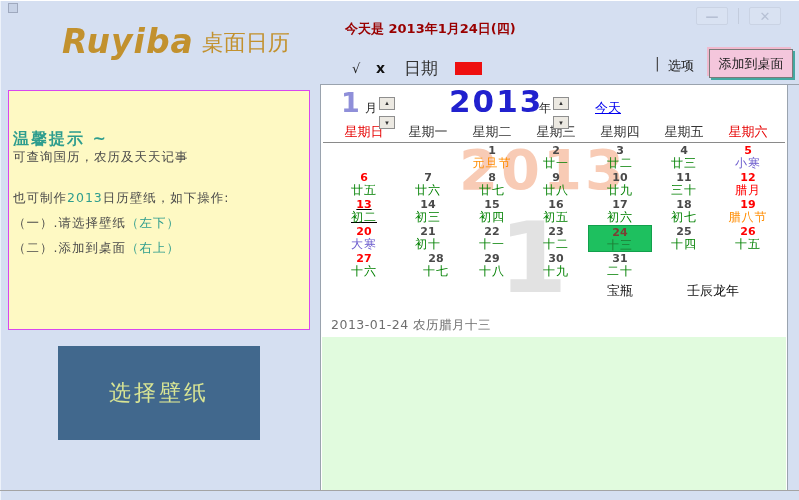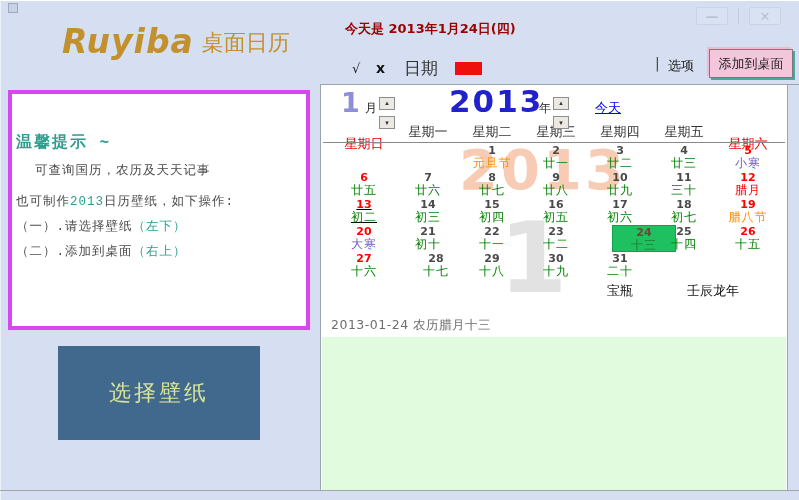--- a/index.html
+++ b/index.html
@@ -35,25 +35,25 @@
   .date-label { position:absolute; left:404px; top:57px; font-size:17px; color:#333; }
   .red-swatch { position:absolute; left:455px; top:62px; width:27px; height:13px; background:#EE0F0F; }
   .tb-divider { position:absolute; left:655px; top:55px; font-size:14px; color:#444; }
   .options-label { position:absolute; left:668px; top:57px; font-size:13px; color:#222; cursor:default; }
   .add-button { position:absolute; left:709px; top:49px; width:84px; height:29px;
     background:#F4C6DC; border:1px solid #7A7A7A; color:#222; font-size:13px;
     font-family:inherit; line-height:26px; text-align:center; cursor:default;
     box-shadow:2px 2px 0 #43A8A1, -2px -2px 0 #F0B9CD; }
   
   .tips-panel { position:absolute; left:8px; top:90px; width:302px; height:240px;
-    background:#ffffff; border:4px solid #d946ef;font-family:Liberation Mono, monospace; }
+    background:#fef9c3; border:1px solid #d946ef; }
   .tips-title { position:absolute; left:4px; top:38px; color:#2E9D8E; font-size:16px;
     font-weight:bold; letter-spacing:2px; }
   .tips-line { position:absolute; left:4px; font-size:12.5px; color:#4A4A4A; letter-spacing:1px; }
-  .tips-line.l1 { top:68px;margin-left:19px; }
+  .tips-line.l1 { top:58px; }
   .tips-line.l2 { top:99px; }
   .tips-line.l3 { top:124px; }
   .tips-line.l4 { top:149px; }
   .teal { color:#2E9D8E; }
   
   .wallpaper-button { position:absolute; left:58px; top:346px; width:202px; height:94px;
     background:#41688D; border:none; color:#D9E594; font-size:22px; letter-spacing:3px;
     font-family:inherit; cursor:default; }
   
   .cal-topline { position:absolute; left:788px; top:84px; width:11px; height:1px; background:#9AA3AE; }
@@ -71,21 +71,21 @@
   .year-unit { position:absolute; left:218px; top:15px; font-size:12px; color:#222; z-index:1; }
   .spinner { position:absolute; width:16px; height:26px; z-index:2; }
   .spinner.m { left:58px; top:5px; }
   .spinner.y { left:232px; top:5px; }
   .spin-btn { width:16px; height:13px; background:#ECE9E2; border:1px solid #8E8E8E;
     font-size:6px; line-height:10px; text-align:center; color:#333; padding:0; cursor:default; }
   .today-link { position:absolute; left:274px; top:14px; font-size:13px; color:#0000EE;
     text-decoration:underline; z-index:1; cursor:default; }
   .weekday-row { position:absolute; left:11px; top:38px; width:448px; height:18px; z-index:1; }
   .wd { position:absolute; top:0; width:64px; text-align:center; font-size:13px; color:#333; }
-  .wd.red { color:#E60000;margin-top:12px; }
+  .wd.red { color:#E60000; }
   .wd-sep { position:absolute; left:2px; top:57px; width:462px; height:1px; background:#8A8A8A; z-index:1; }
   .cal-grid { position:absolute; left:11px; top:59px; width:448px; height:135px; z-index:1; }
   .cell { position:absolute; width:64px; height:27px; text-align:center; cursor:default; }
   .cell.sel { background:#1EC05F; border:1px solid #12A04C; }
   .dnum { font-size:11px; font-weight:bold; line-height:13px; }
   .lnr { font-size:12px; line-height:13px; letter-spacing:1px; white-space:nowrap; }
   .dc-dark { color:#4A4A4A; } .dc-red { color:#FF0000; } .dc-sel { color:#7A4034; }
   .lc-green { color:#008000; } .lc-orange { color:#FF8C00; } .lc-violet { color:#6A5ACD; }
   .lc-red { color:#FF0000; } .lc-sel { color:#1E7A33; }
   .zodiac-label { position:absolute; left:267px; top:197px; width:64px; text-align:center;
@@ -250,21 +250,21 @@
           <div class="lnr lc-green">初十</div>
         </div>
         <div class="cell" style="left: 128px; top: 81px;">
           <div class="dnum dc-dark">22</div>
           <div class="lnr lc-green">十一</div>
         </div>
         <div class="cell" style="left: 192px; top: 81px; text-align: center;">
           <div class="dnum dc-dark">23</div>
           <div class="lnr lc-green">十二</div>
         </div>
-        <div class="cell sel" style="left: 256px; top: 81px; margin-left: 24px;">
+        <div class="cell sel" style="left: 256px; top: 81px;">
           <div class="dnum dc-sel">24</div>
           <div class="lnr lc-sel">十三</div>
         </div>
         <div class="cell" style="left: 320px; top: 81px;">
           <div class="dnum dc-dark">25</div>
           <div class="lnr lc-green">十四</div>
         </div>
         <div class="cell" style="left: 384px; top: 81px;">
           <div class="dnum dc-red">26</div>
           <div class="lnr lc-green">十五</div>

